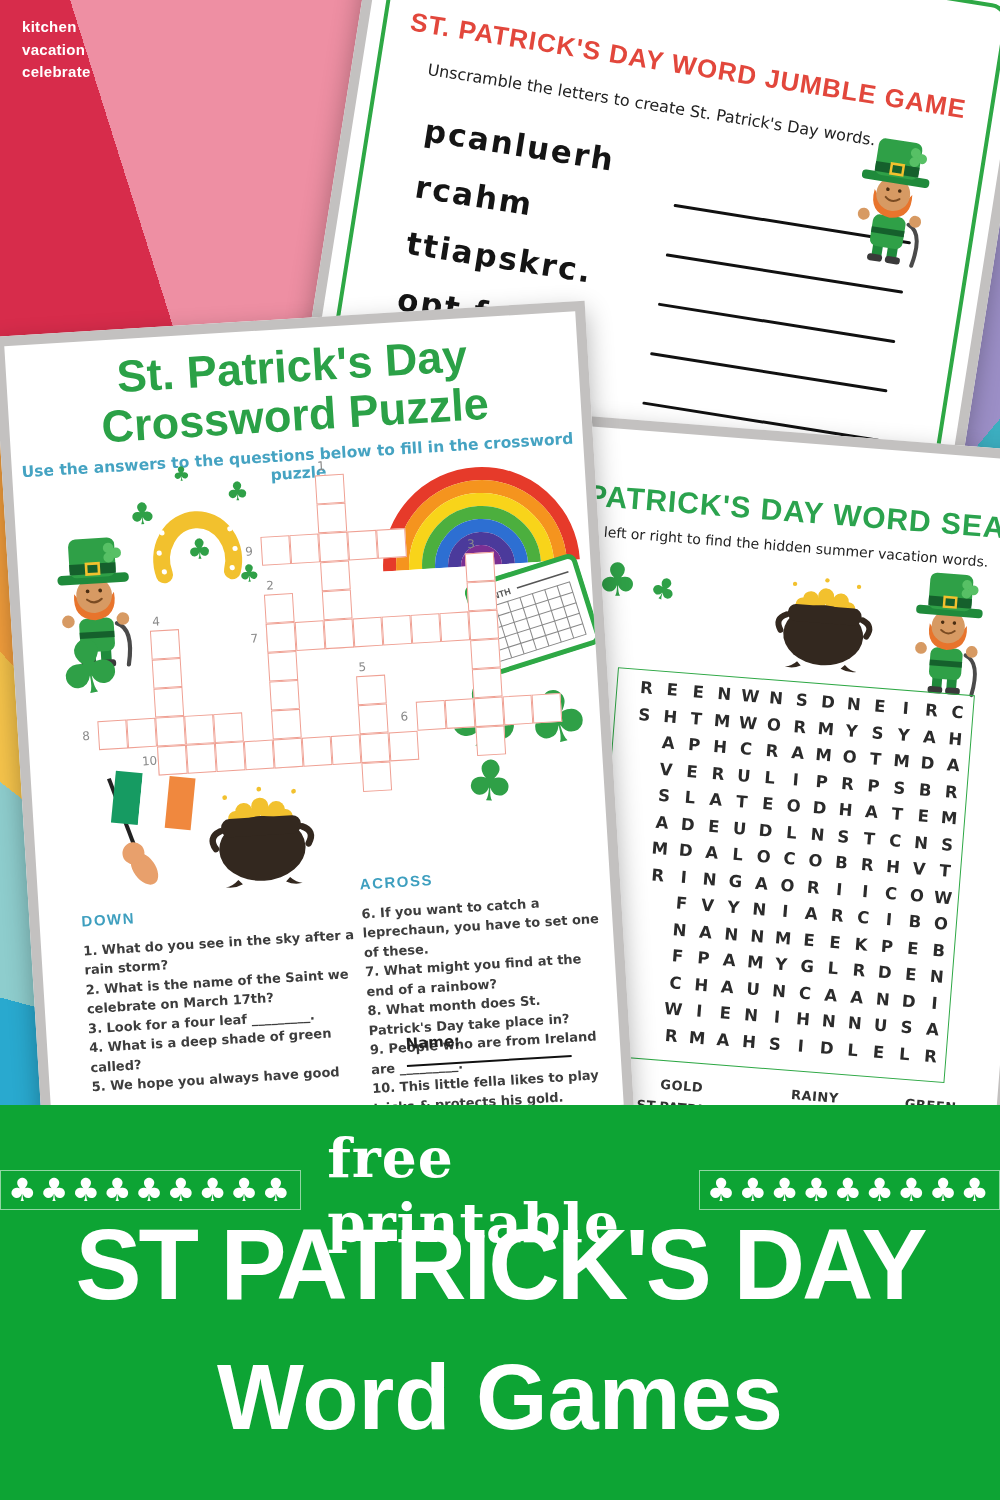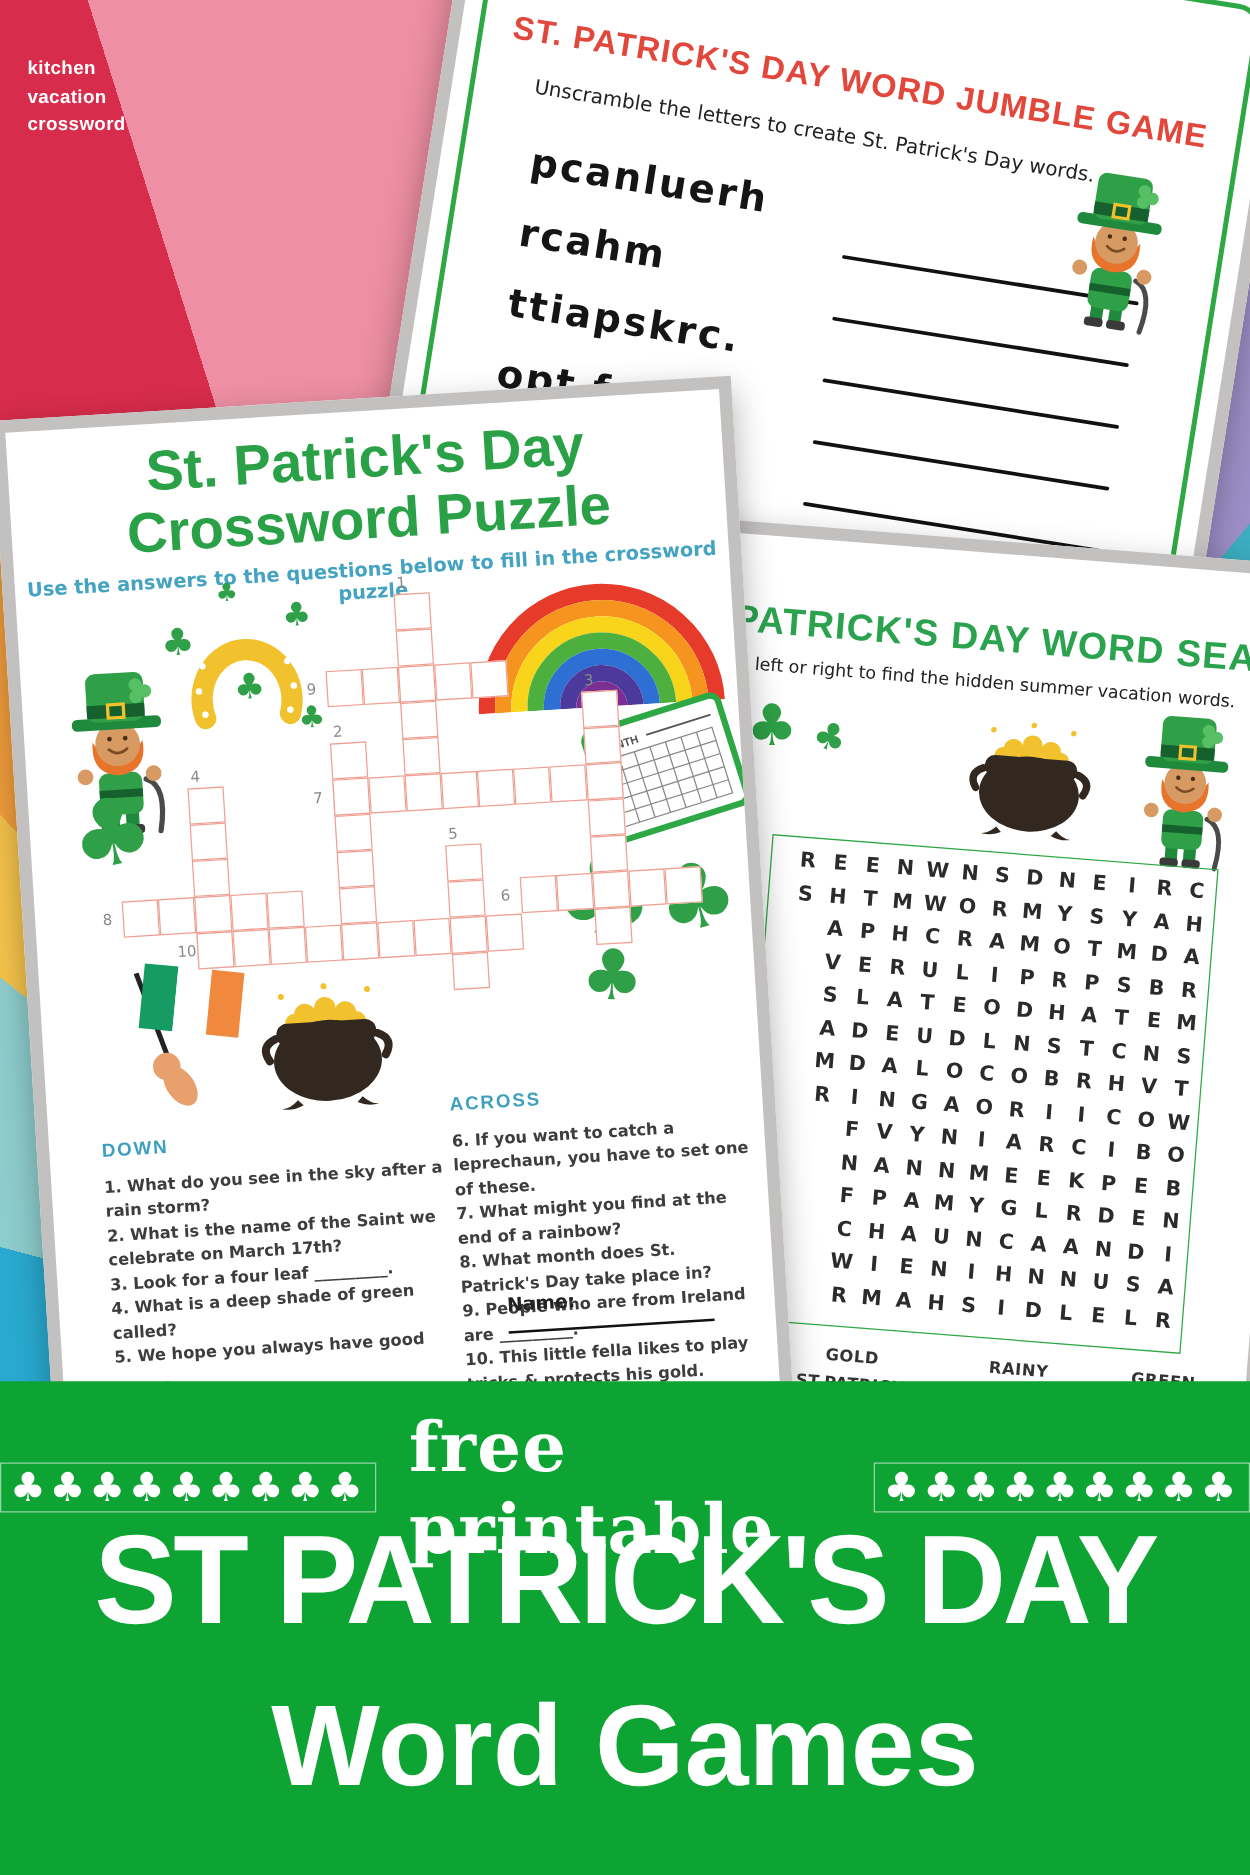--- a/index.html
+++ b/index.html
@@ -82,21 +82,21 @@
     color:#fff;letter-spacing:1px;}
   .banner-title{position:absolute;left:0;right:0;top:102px;text-align:center;
     font-family:"Liberation Sans",sans-serif;font-weight:bold;font-size:101px;
     letter-spacing:-3px;color:#fff;transform:scaleX(.98);}
   .banner-sub{position:absolute;left:0;right:0;top:240px;text-align:center;
     font-family:"Liberation Sans",sans-serif;font-weight:bold;font-size:92px;
     color:#fff;}
   
   #logo{position:absolute;left:22px;top:16px;z-index:7;color:#fff;
     font-family:"Liberation Sans",sans-serif;font-weight:bold;font-size:15px;
-    line-height:1.5;letter-spacing:.3px;margin-top:28px;}
+    line-height:1.5;letter-spacing:.3px;}
   svg{display:block;}
 </style>
 </head>
 <body>
 
 <div id="canvas">
   <div id="bg"></div>
 
   <svg width="0" height="0" style="position:absolute">
     <defs>
@@ -582,15 +582,15 @@
       <span class="eyebrow-text">free printable</span>
       <span class="sham-strip">♣♣♣♣♣♣♣♣♣</span>
     </div>
     <div class="banner-title">ST PATRICK'S DAY</div>
     <div class="banner-sub">Word Games</div>
   </div>
 
   <div id="logo">
     <div>kitchen</div>
     <div>vacation</div>
-    <div>crossword</div>
+    <div>celebrate</div>
   </div>
 </div>
 
 </body></html>

